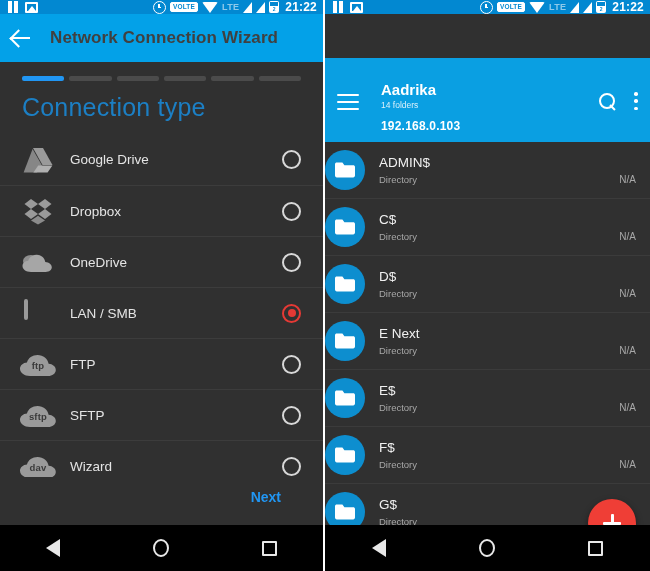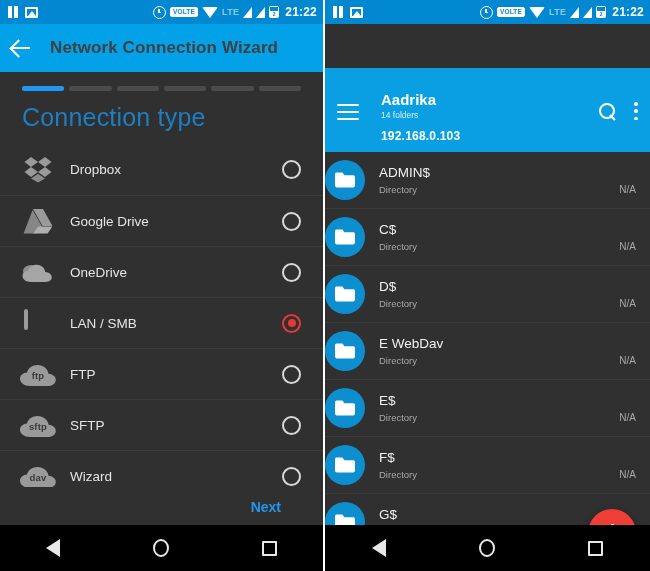--- a/index.html
+++ b/index.html
@@ -9,21 +9,21 @@
     font-family: "Liberation Sans", sans-serif;
     overflow: hidden;
   }
   .stage { position: relative; width: 650px; height: 571px; display: flex; background:#000; }
 
   .phone { position: relative; width: 325px; height: 571px; overflow: hidden; background: #303030; }
   .phone.left { border-right: 2px solid #ffffff; }
 
   
   .statusbar {
-    height: 24px; background: #0288d1; color: #fff;
+    height: 14px; background: #0288d1; color: #fff;
     display: flex; align-items: center; padding: 0 6px 0 8px;
     font-size: 11px; font-weight: bold; letter-spacing: .2px; gap: 40px;
   }
   .sb-left { display: flex; align-items: center; gap: 6px; }
   .sb-right { margin-left: auto; display: flex; align-items: center; gap: 4px; }
   .ic { display: inline-flex; align-items: center; justify-content: center; }
   .pause-ic { width: 11px; height: 12px; position: relative; }
   .pause-ic i { position: absolute; top: 0; width: 4px; height: 12px; background: #fff; display:block; }
   .pause-ic i:first-child { left: 0; }
   .pause-ic i:last-child { left: 6px; }
@@ -169,41 +169,41 @@
         <span class="step"></span>
         <span class="step"></span>
       </div>
 
       <div class="wiz-title">Connection type</div>
 
       <div class="list">
 
         <div class="row">
           <span class="row-ico">
+            <svg class="gdrive" viewBox="0 0 30 26" xmlns="http://www.w3.org/2000/svg">
+              <path d="M10 1 L20 1 L29.5 18 L19.5 18 Z" fill="#9a9a9a"></path>
+              <path d="M9.6 2 L19 18.6 L14 25.6 L0.6 25.6 Z" fill="#868686"></path>
+              <path d="M15.2 18.6 L29.4 18.6 L24.6 25.6 L10.4 25.6 Z" fill="#b0b0b0"></path>
+            </svg>
+          </span>
+          <span class="row-label">Google Drive</span>
+          <span class="radio"></span>
+        </div>
+
+        <div class="row">
+          <span class="row-ico">
             <svg class="dropbox" viewBox="0 0 28 27" xmlns="http://www.w3.org/2000/svg">
               <path d="M7 1 L0.5 6 L7 11 L14 6 Z" fill="#9a9a9a"></path>
               <path d="M21 1 L27.5 6 L21 11 L14 6 Z" fill="#9a9a9a"></path>
               <path d="M0.5 16 L7 11 L14 16 L7 21 Z" fill="#9a9a9a"></path>
               <path d="M27.5 16 L21 11 L14 16 L21 21 Z" fill="#9a9a9a"></path>
               <path d="M7 22.5 L14 17.8 L21 22.5 L14 26.5 Z" fill="#8b8b8b"></path>
             </svg>
           </span>
           <span class="row-label">Dropbox</span>
-          <span class="radio"></span>
-        </div>
-
-        <div class="row">
-          <span class="row-ico">
-            <svg class="gdrive" viewBox="0 0 30 26" xmlns="http://www.w3.org/2000/svg">
-              <path d="M10 1 L20 1 L29.5 18 L19.5 18 Z" fill="#9a9a9a"></path>
-              <path d="M9.6 2 L19 18.6 L14 25.6 L0.6 25.6 Z" fill="#868686"></path>
-              <path d="M15.2 18.6 L29.4 18.6 L24.6 25.6 L10.4 25.6 Z" fill="#b0b0b0"></path>
-            </svg>
-          </span>
-          <span class="row-label">Google Drive</span>
           <span class="radio"></span>
         </div>
 
         <div class="row">
           <span class="row-ico">
             <svg class="onedrive" viewBox="0 0 32 21" xmlns="http://www.w3.org/2000/svg">
               <ellipse cx="9" cy="9" rx="8" ry="6" fill="#8f8f8f"></ellipse>
               <path d="M9 20 C3.8 20 0.5 17.2 0.5 14 C0.5 11 3 8.8 6.2 8.7 C7.3 5.2 10.7 2.8 14.6 2.8
                        C19 2.8 22.6 5.9 23.3 10 C27.1 10.2 29.8 12.6 29.8 15.3 C29.8 18 27.2 20 23.8 20 Z" fill="#a6a6a6"></path>
             </svg>
@@ -369,21 +369,21 @@
         </span>
       </div>
 
       <div class="frow">
         <span class="folder-circle">
           <svg width="20" height="16" viewBox="0 0 20 16" xmlns="http://www.w3.org/2000/svg">
             <path d="M0 2.2 C0 1.2 0.8 0.6 1.8 0.6 L7.4 0.6 L9.4 3.2 L18.2 3.2 C19.2 3.2 20 3.9 20 4.9 L20 13.6 C20 14.6 19.2 15.4 18.2 15.4 L1.8 15.4 C0.8 15.4 0 14.6 0 13.6 Z" fill="#ffffff"></path>
           </svg>
         </span>
         <span class="fmeta">
-          <span class="fname">E WebDav</span>
+          <span class="fname">E Next</span>
           <span class="fsub">
             <span class="fkind">Directory</span>
             <span class="fsize">N/A</span>
           </span>
         </span>
       </div>
 
       <div class="frow">
         <span class="folder-circle">
           <svg width="20" height="16" viewBox="0 0 20 16" xmlns="http://www.w3.org/2000/svg">

